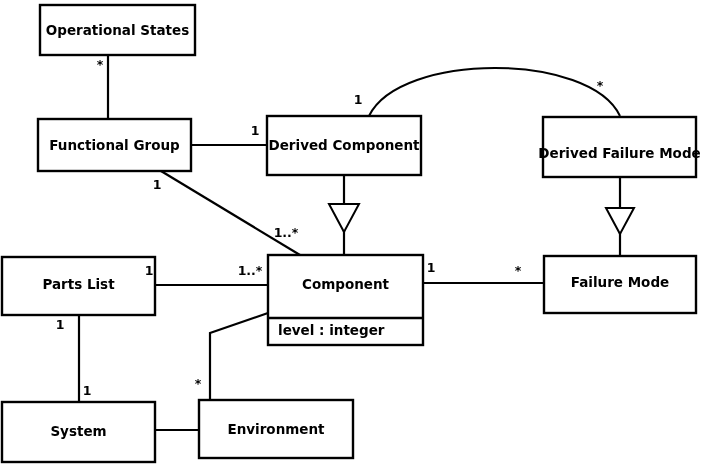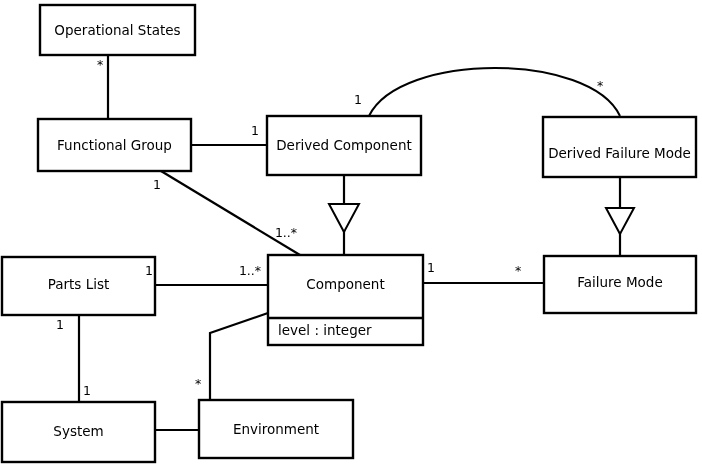--- a/index.html
+++ b/index.html
@@ -7,20 +7,21 @@
     padding: 0;
     background: #ffffff;
   }
   #diagram-root {
     position: relative;
     width: 702px;
     height: 464px;
     background: #ffffff;
     font-family: "DejaVu Sans", sans-serif;
     overflow: hidden;
+    font-weight: bold;
   }
   svg#uml-canvas {
     position: absolute;
     top: 0;
     left: 0;
     width: 702px;
     height: 464px;
     display: block;
   }
   .cls-box {

